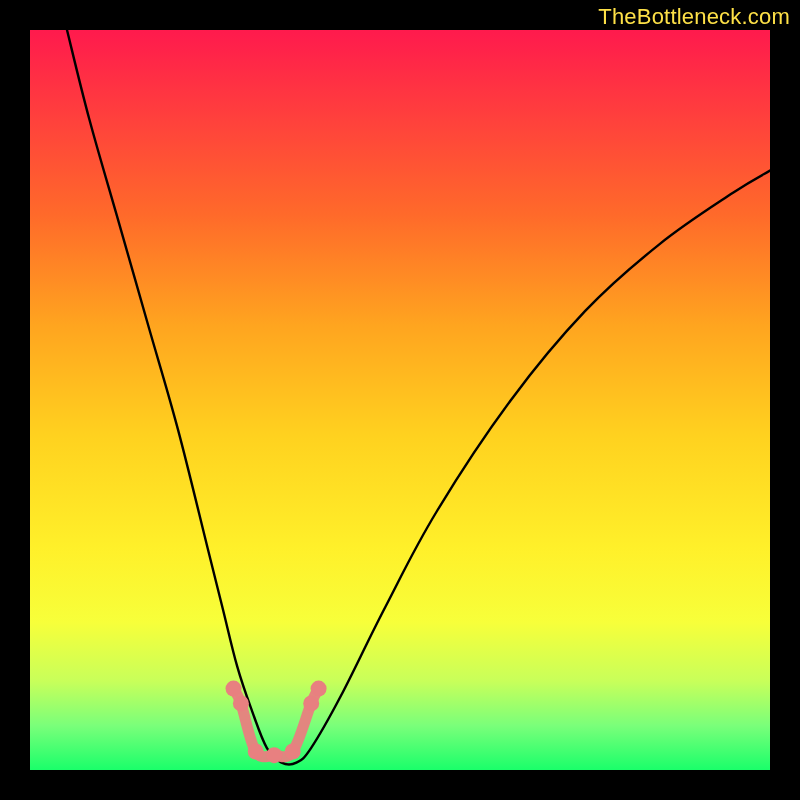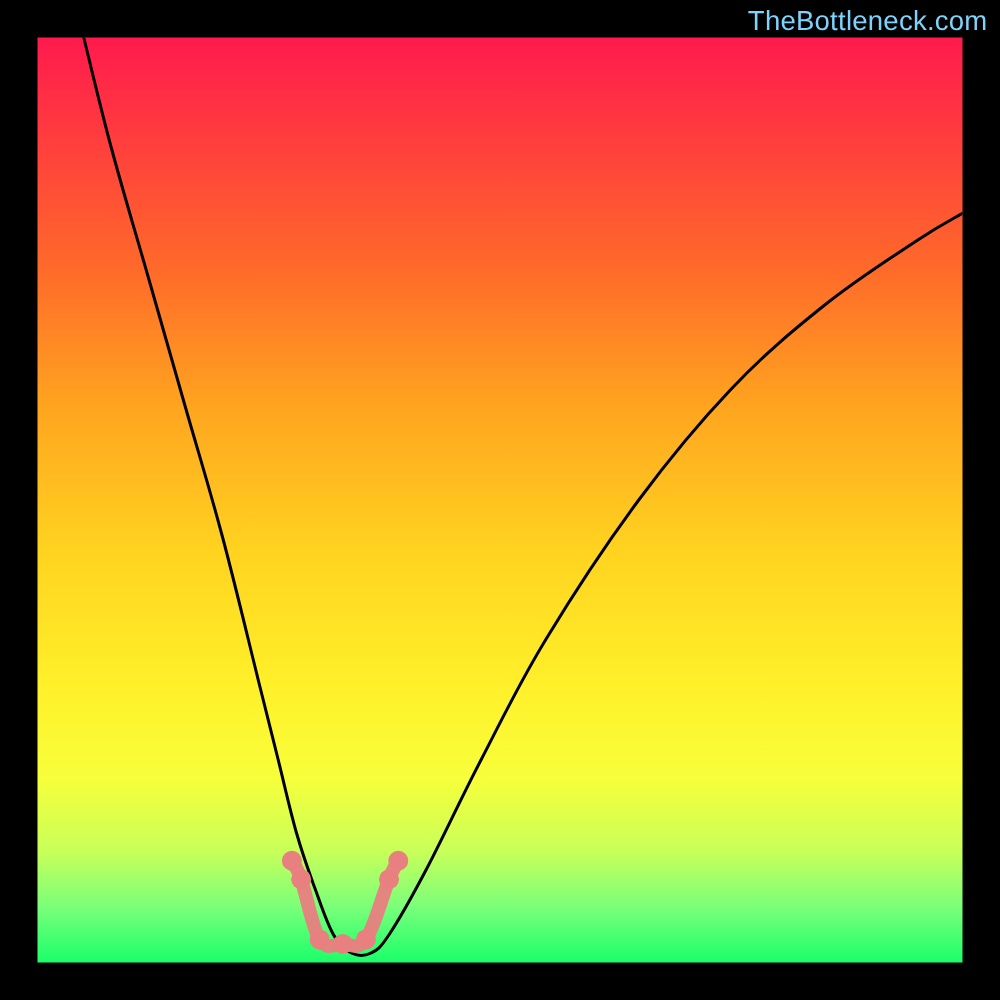--- a/index.html
+++ b/index.html
@@ -32,21 +32,21 @@
     position: absolute;
     left: 0; top: 0;
     width: 740px; height: 740px;
   }
   .watermark {
     position: absolute;
     top: 4px;
     right: 10px;
     font-family: Arial, Helvetica, sans-serif;
     font-size: 22px;
-    color: #7dd3fc;
+    color: #fde047;
     letter-spacing: 0.2px;
     user-select: none;
   }
 </style>
 </head>
 <body>
 
 <div class="frame">
   <div class="watermark">TheBottleneck.com</div>
   <div class="plot-area">

